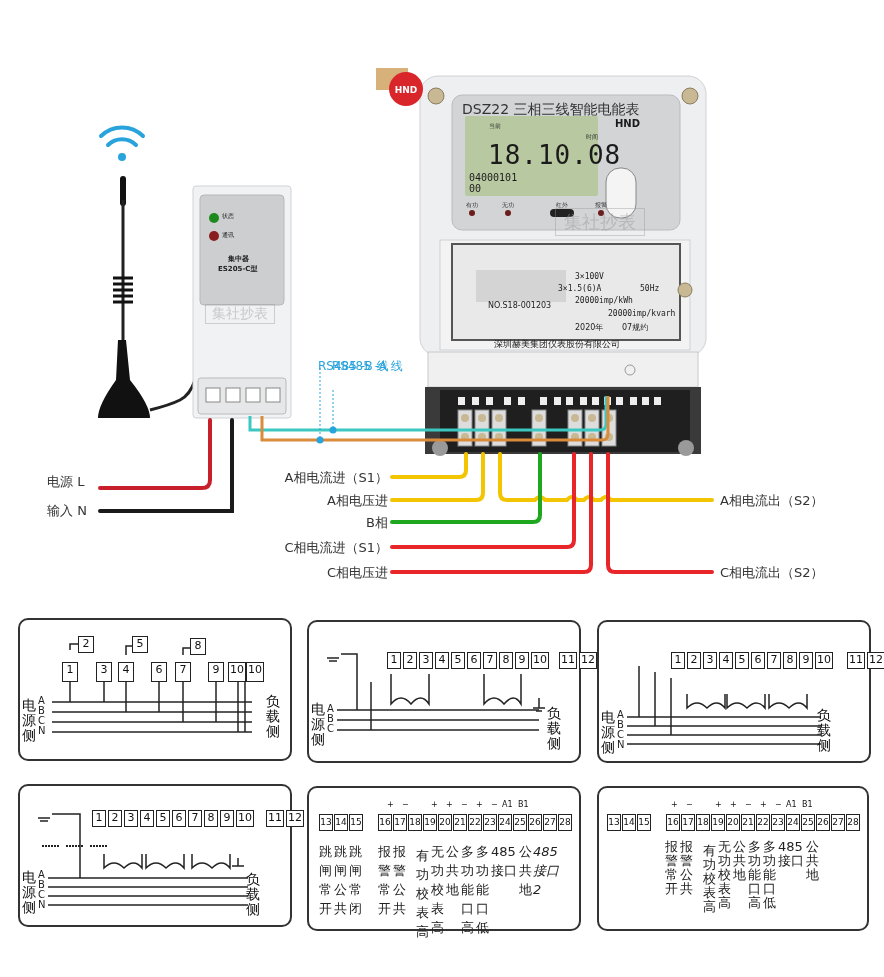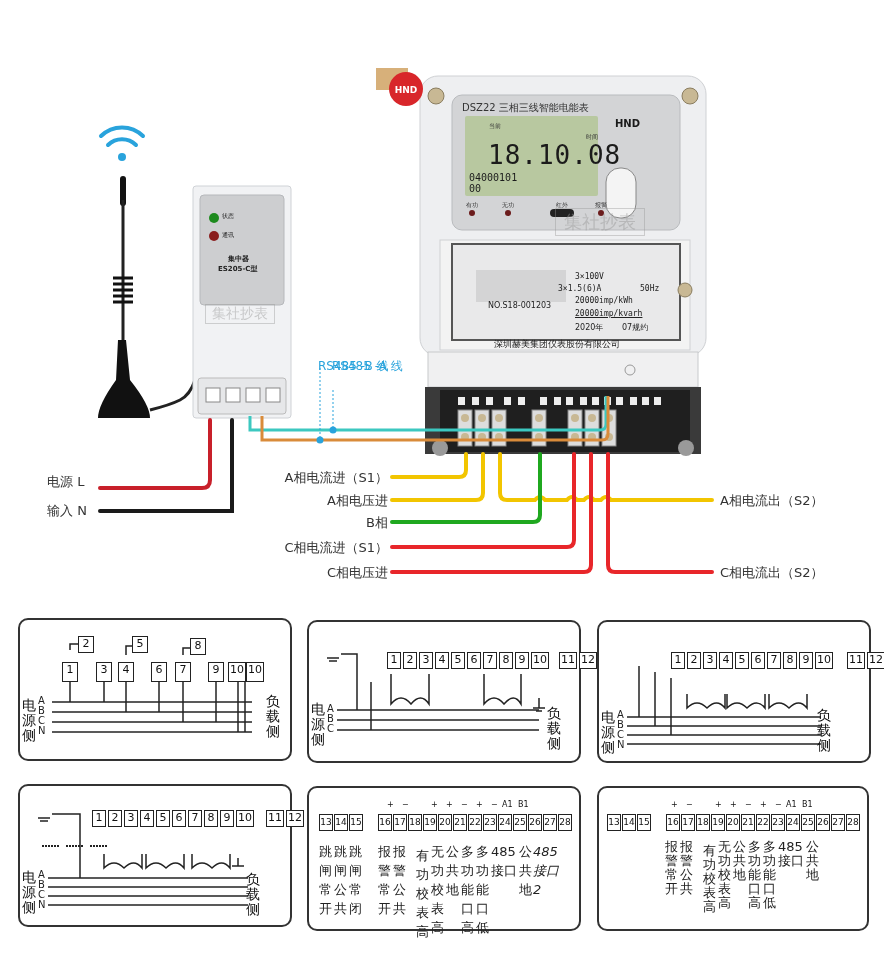--- a/index.html
+++ b/index.html
@@ -2,21 +2,21 @@
 <html><head>
 <meta charset="utf-8">
 <style>
   html,body{margin:0;padding:0;background:#fff;}
   body{width:884px;height:977px;position:relative;overflow:hidden;font-family:"DejaVu Sans",sans-serif;color:#222;}
   .abs{position:absolute;}
   svg{position:absolute;left:0;top:0;}
   .lbl{position:absolute;font-size:13px;color:#333;white-space:nowrap;}
   .rs{position:absolute;font-size:12px;color:#29a3dc;white-space:nowrap;}
   .panel{position:absolute;border:2px solid #333;border-radius:10px;background:#fff;box-sizing:border-box;}
-  .meter-title{position:absolute;font-size:10px;color:#333;}
+  .meter-title{position:absolute;font-size:14px;color:#333;}
   .lcd-big{position:absolute;font-family:"DejaVu Sans Mono",monospace;font-size:26px;color:#1b1b1b;letter-spacing:1px;}
   .lcd-sm{position:absolute;font-family:"DejaVu Sans Mono",monospace;font-size:10px;color:#1b1b1b;}
   .lcd-tiny{position:absolute;font-size:6px;color:#333;}
   .np{position:absolute;font-family:"DejaVu Sans Mono",monospace;font-size:8px;color:#222;white-space:nowrap;margin-top:20px;}
   .ind-lbl{position:absolute;font-size:6px;color:#333;}
   .term-num{position:absolute;font-size:11px;color:#111;text-align:center;border:1.5px solid #222;box-sizing:border-box;background:#fff;line-height:14px;height:17px;}
   .vert-text{position:absolute;font-size:14px;line-height:15px;color:#111;width:14px;text-align:center;}
   .sym{position:absolute;font-size:8px;color:#111;}
 </style>
 </head>
@@ -170,21 +170,21 @@
 <div class="ind-lbl" style="left:466px;top:201px;">有功</div>
 <div class="ind-lbl" style="left:502px;top:201px;">无功</div>
 <div class="ind-lbl" style="left:556px;top:201px;">红外</div>
 <div class="ind-lbl" style="left:595px;top:201px;">报警</div>
 
 <div class="np" style="left:488px;top:281px;font-family:'DejaVu Sans',sans-serif;">NO.S18-001203</div>
 <div class="np" style="left:575px;top:252px;">3×100V</div>
 <div class="np" style="left:558px;top:264px;">3×1.5(6)A</div>
 <div class="np" style="left:640px;top:264px;">50Hz</div>
 <div class="np" style="left:575px;top:276px;">20000imp/kWh</div>
-<div class="np" style="left:575px;top:289px;text-decoration:underline;">20000imp/kvarh</div>
+<div class="np" style="left:608px;top:289px;">20000imp/kvarh</div>
 <div class="np" style="left:575px;top:302px;font-family:'DejaVu Sans',sans-serif;">2020年</div>
 <div class="np" style="left:622px;top:302px;font-family:'DejaVu Sans',sans-serif;">07规约</div>
 <div class="np" style="left:494px;top:318px;font-family:'DejaVu Sans',sans-serif;font-size:9px;">深圳赫美集团仪表股份有限公司</div>
 
 <div class="rs" style="left:318px;top:358px;">RS485 -B 线</div>
 <div class="rs" style="left:332px;top:358px;">RS485 -A 线</div>
 <div class="lbl" style="left:47px;top:473px;">电源 L</div>
 <div class="lbl" style="left:47px;top:502px;">输入 N</div>
 
 <div class="lbl" style="right:496px;top:469px;">A相电流进（S1）</div>

